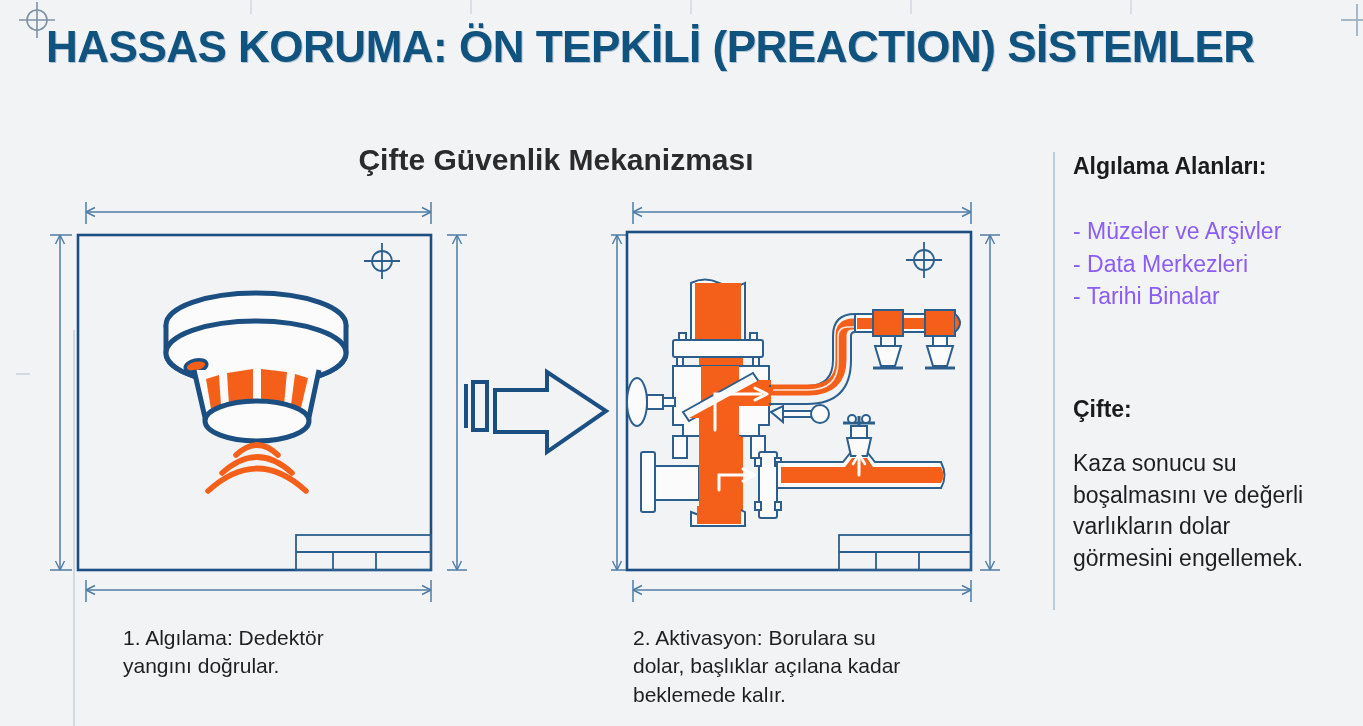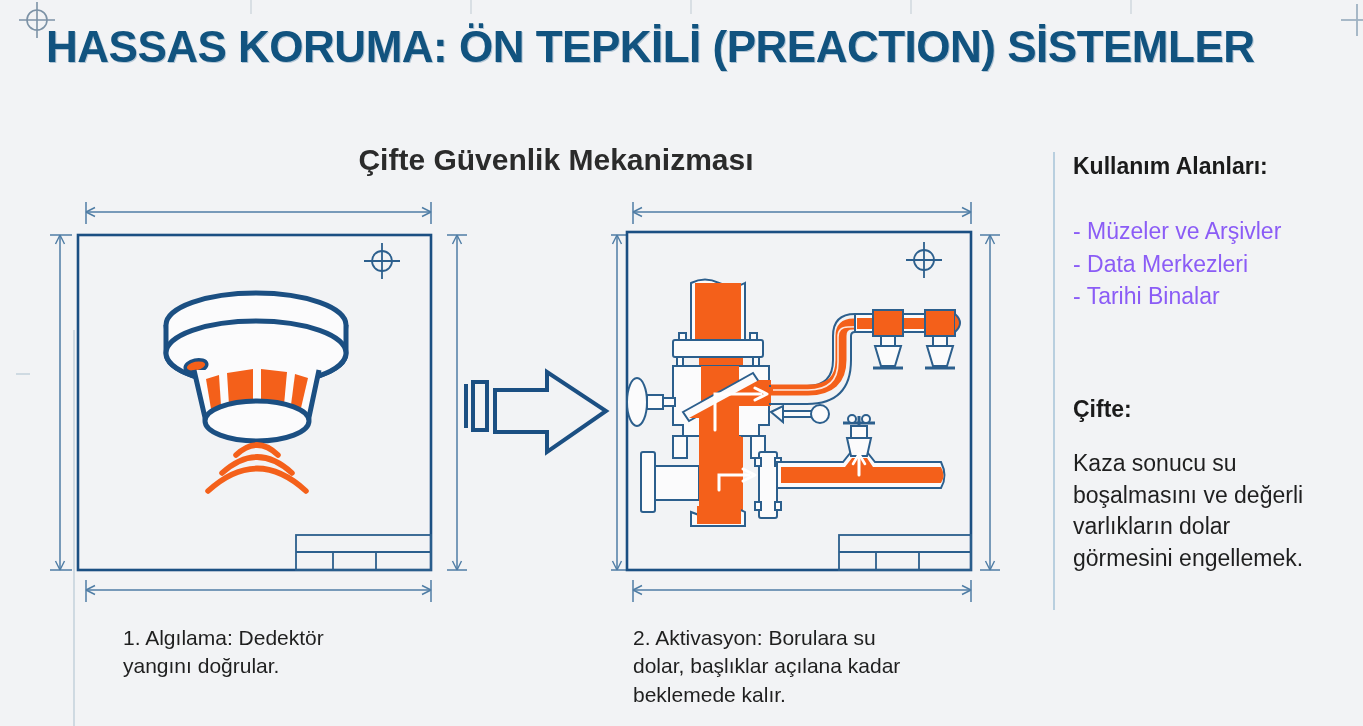--- a/index.html
+++ b/index.html
@@ -336,21 +336,21 @@
       </g>
     </g>
   </svg>
 
   <div class="caption" style="left:617px;top:624px;width:380px;">2. Aktivasyon: Borulara su
 dolar, başlıklar açılana kadar
 beklemede kalır.</div>
 
   <div class="divider"></div>
 
-  <div class="rc-head" style="left:1057px;top:153px;">Kullanım Alanları:</div>
+  <div class="rc-head" style="left:1057px;top:153px;">Algılama Alanları:</div>
 
   <div class="rc-list" style="left:1057px;top:215px;width:300px;">- Müzeler ve Arşivler
 - Data Merkezleri
 - Tarihi Binalar</div>
 
   <div class="rc-head" style="left:1057px;top:396px;">Çifte:</div>
 
   <div class="rc-body" style="left:1057px;top:448px;width:300px;">Kaza sonucu su
 boşalmasını ve değerli
 varlıkların dolar

